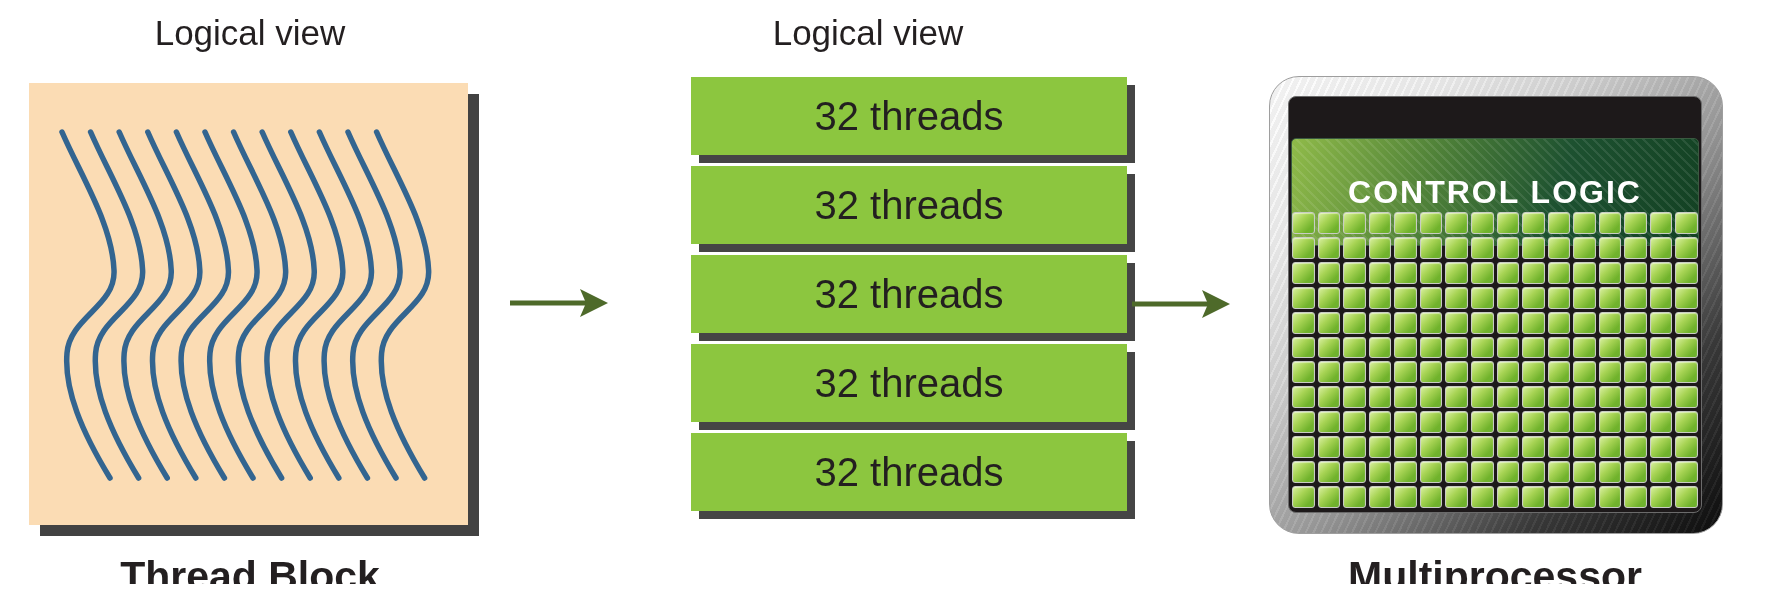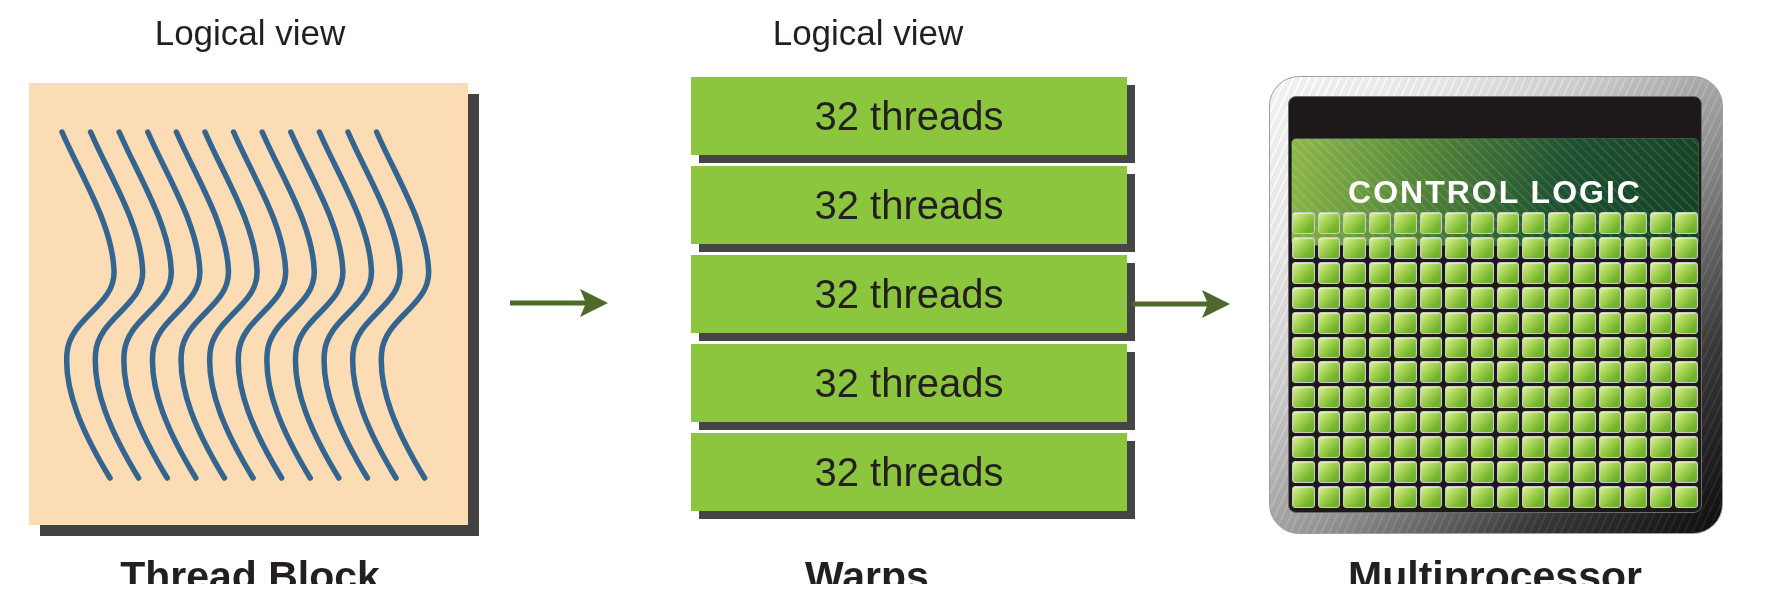--- a/index.html
+++ b/index.html
@@ -312,16 +312,15 @@
           <div class="core"></div>
           <div class="core"></div>
           <div class="core"></div>
           <div class="core"></div>
           <div class="core"></div>
         </div>
     </div>
   </div>
 
   <div class="caption col-label" style="left:250px">Thread Block</div>
-  <div class="caption col-label" style="left:867px">Warps</div>
   <div class="caption col-label" style="left:1495px">Multiprocessor</div>
 
 </div>
 
 </body></html>

